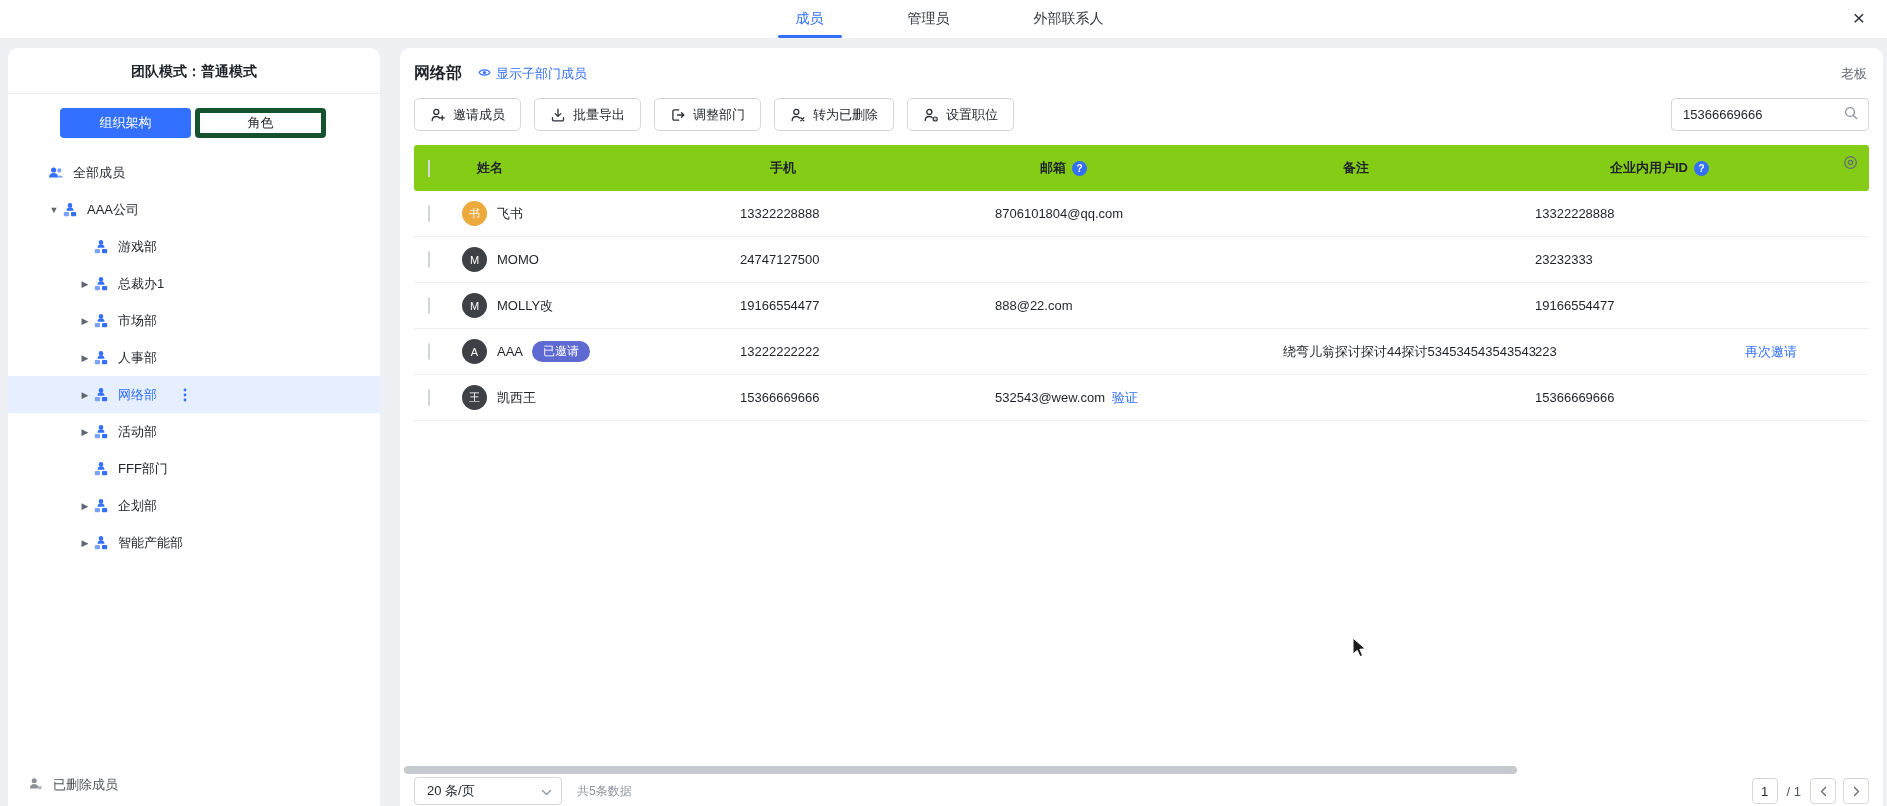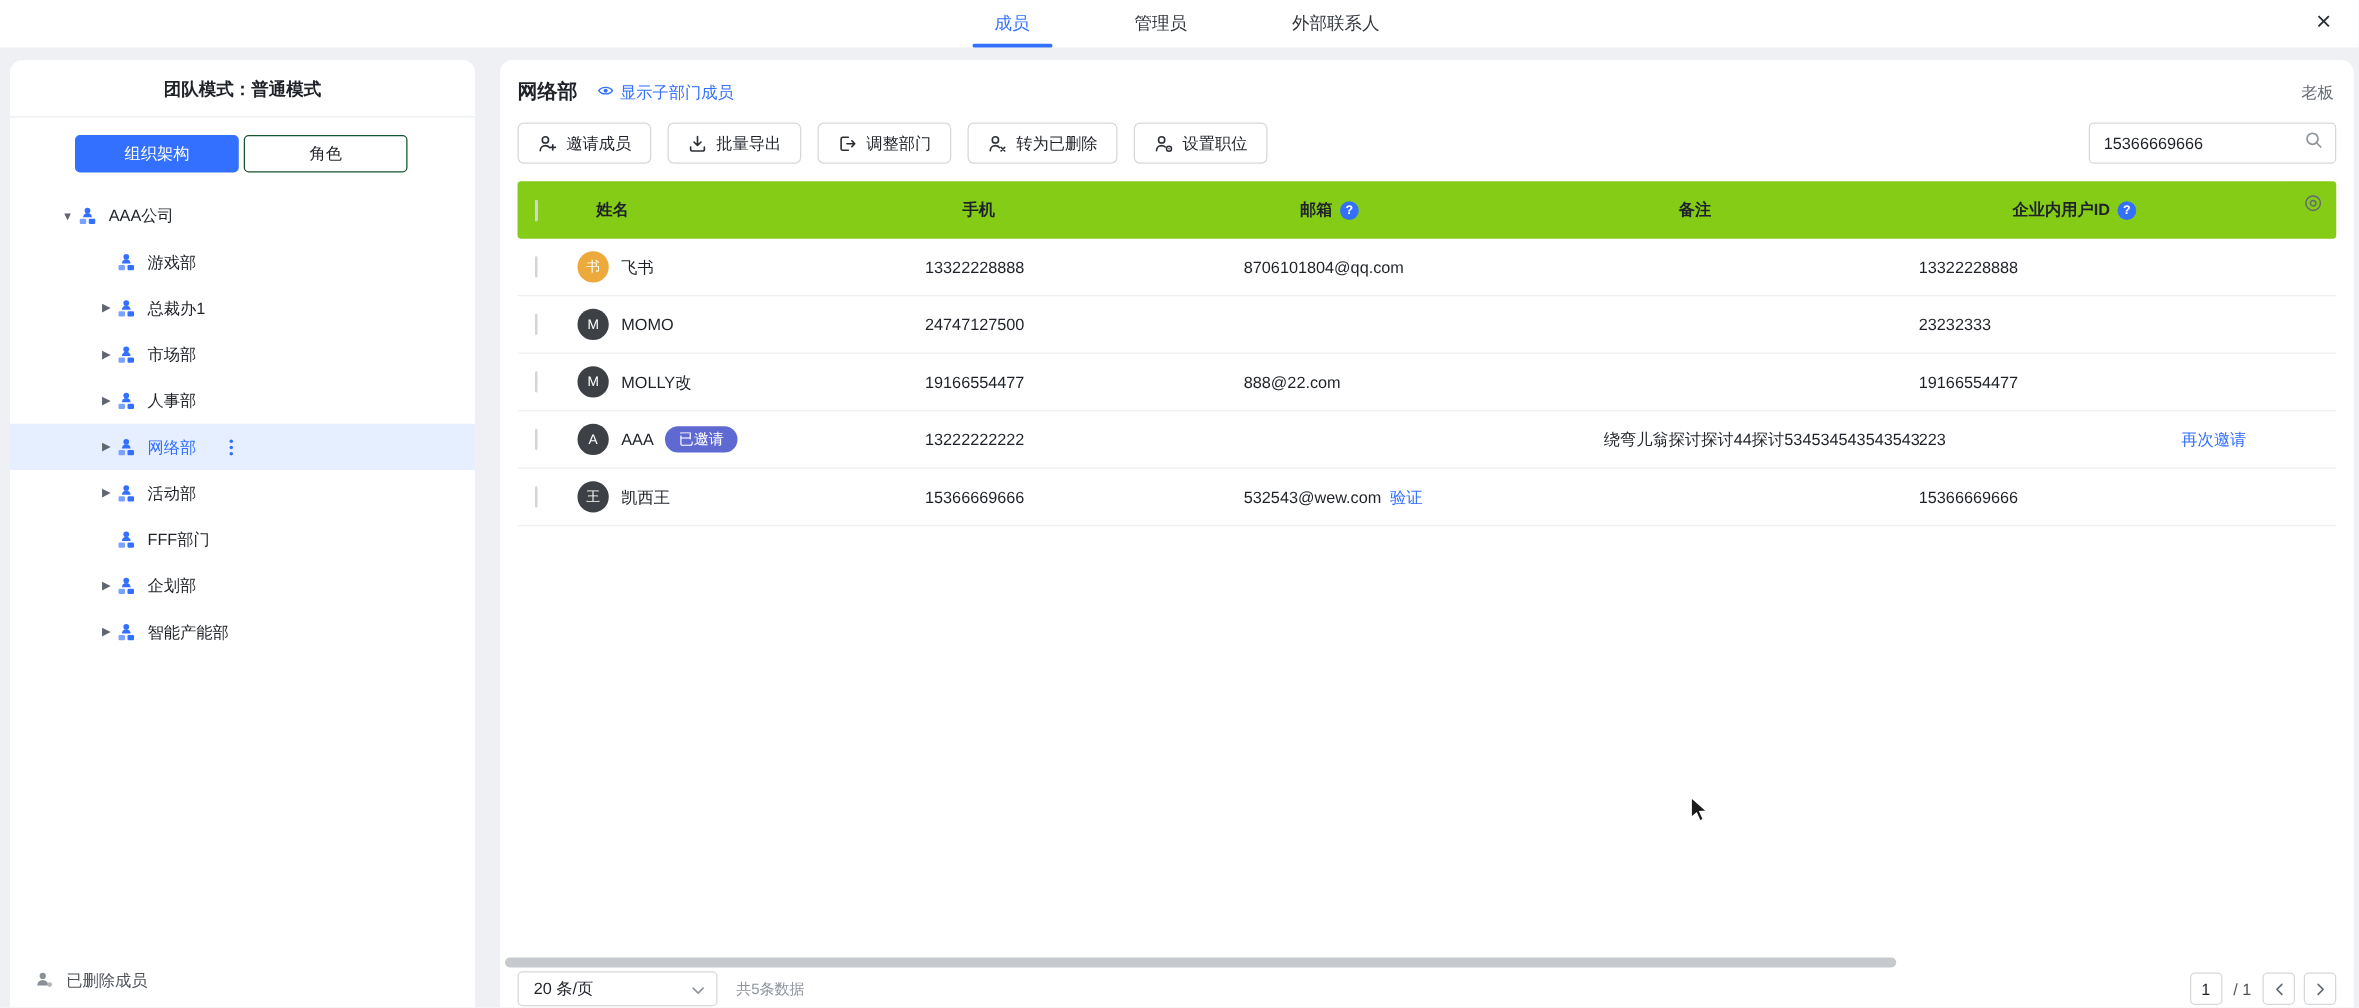--- a/index.html
+++ b/index.html
@@ -22,21 +22,21 @@
   .content { display:flex; align-items:stretch; height:768px; padding:10px 4px 0 8px;border-radius:21px; }
   .card { background:#fff; border-radius:10px 10px 0 0; }
   .sidebar { width:372px; position:relative; display:flex; flex-direction:column; }
   .main { flex:1; margin-left:20px; position:relative; display:flex; flex-direction:column; }
 
   
   .side-head { height:46px; line-height:46px; text-align:center; font-weight:bold;
     font-size:14px; border-bottom:1px solid #eceef1; }
   .seg { display:flex; gap:4px; padding:14px 54px 8px 52px; }
   .seg-btn { flex:1; height:30px; border-radius:4px; font-size:13px; cursor:pointer;
-    border:1px solid #14532d; background:#fff; color:#1f2329;
+    border:5px solid #14532d; background:#fff; color:#1f2329;
     font-family:inherit; }
   .seg-btn.active { background:#3370ff; border-color:#3370ff; color:#fff; }
   .tree { flex:1; padding-top:8px; overflow:hidden; }
   .titem { height:37px; display:flex; align-items:center; font-size:13px; cursor:pointer; }
   .titem .arrow { width:16px; flex:0 0 16px; font-size:9px; color:#5f6670; text-align:center; }
   .titem .ticon { width:16px; height:16px; margin-right:9px; flex:0 0 16px; }
   .titem.selected { background:#e6efff; color:#3370ff; }
   .titem .more { margin-left:26px; display:inline-flex; }
   .pl-all { padding-left:40px; }
   .pl-0 { padding-left:38px; }
@@ -88,21 +88,21 @@
   .badge { margin-left:9px; height:21px; padding:10px 11px; border-radius:11px;
     color:#fff; font-size:12px; display:inline-flex; align-items:center; }
   .link { color:#3370ff; cursor:pointer; }
   .email-action { margin-left:7px; }
 
   
   .scroll-thumb { position:absolute; left:4px; bottom:32px; width:1113px; height:8px;
     border-radius:4px; background:#c6c9cd; cursor:pointer; }
   .mfoot { position:absolute; left:0; right:0; bottom:0; height:30px; background:#fff;
     display:flex; align-items:center; padding:0 14px; font-size:13px; }
-  .psize { width:160px; height:28px; border:1px solid #d5d8db; border-radius:4px;
+  .psize { width:148px; height:28px; border:1px solid #d5d8db; border-radius:4px;
     display:flex; align-items:center; padding:0 9px 0 12px; cursor:pointer;
     color:#1f2329; }
   .psize .caret { margin-left:auto; }
   .total { margin-left:15px; color:#8f959e; font-size:12px; }
   .pager { margin-left:auto; display:flex; align-items:center; gap:7px; }
   .pgbox { width:26px; height:26px; border:1px solid #d5d8db; border-radius:4px;
     display:flex; align-items:center; justify-content:center; background:#fff;
     cursor:pointer; color:#50555c; }
   .pgcur { cursor:default; color:#1f2329; }
   .pgsep { color:#50555c; margin:0 2px; }
@@ -123,20 +123,33 @@
 
 <div class="content">
 
   <div class="card sidebar">
     <div class="side-head">团队模式：普通模式</div>
     <div class="seg">
       <button class="seg-btn active">组织架构</button>
       <button class="seg-btn">角色</button>
     </div>
     <div class="tree" id="tree">
+      <div class="titem pl-all">
+        <span class="ticon" id="icon-all-members"><svg width="16" height="16" viewBox="0 0 16 16" fill="none">
+              <g fill="#3370ff">
+                <circle cx="5.6" cy="5" r="2.6"></circle>
+                <path d="M1 12.6a4.6 4.6 0 0 1 9.2 0z"></path>
+              </g>
+              <g fill="#7ba2ff">
+                <circle cx="11.3" cy="5.4" r="2.1"></circle>
+                <path d="M8.4 12.6a3.8 3.8 0 0 1 6.9 0z"></path>
+              </g>
+            </svg></span>
+        <span>全部成员</span>
+      </div>
     <div class="titem pl-0">
           <span class="arrow">▼</span>
           <span class="ticon"><svg width="16" height="16" viewBox="0 0 16 16" fill="none">
               <g fill="#3370ff">
                 <circle cx="8" cy="3.4" r="2.3"></circle>
                 <path d="M4.5 8.8a3.5 3.5 0 0 1 7 0z"></path>
                 <rect x="1.8" y="9.9" width="5.2" height="4.3" rx="1" fill="#7ba2ff"></rect>
                 <rect x="9" y="9.9" width="5.2" height="4.3" rx="1"></rect>
               </g>
             </svg></span>

